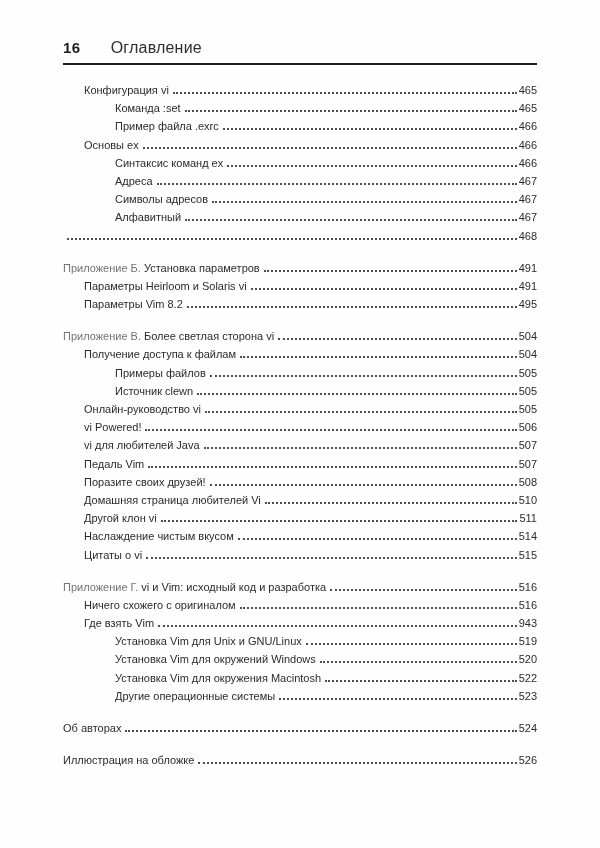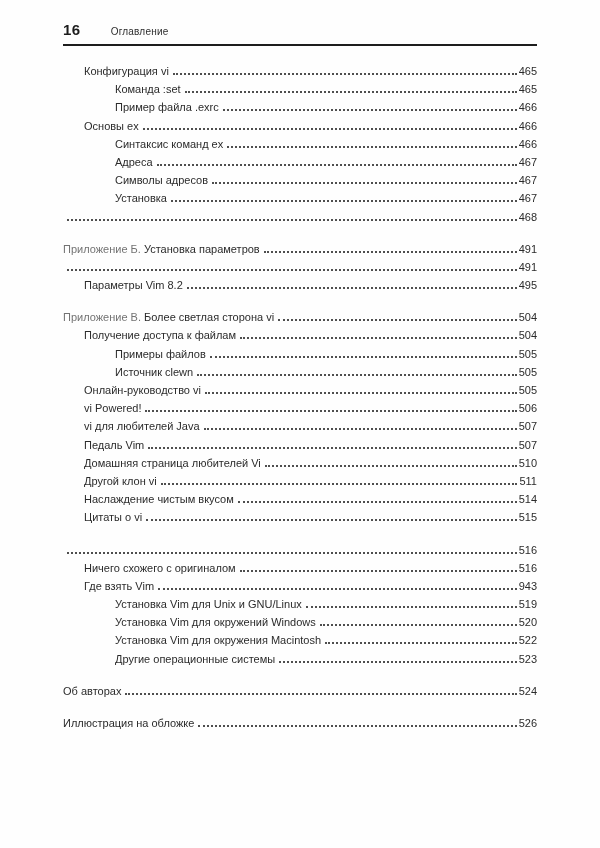--- a/index.html
+++ b/index.html
@@ -8,35 +8,35 @@
     background:#ffffff;
     font-family:"Liberation Sans","DejaVu Sans",sans-serif;
     color:#2b2b2b;
     overflow:hidden;
   }
   .page{
     position:relative;
     width:600px;height:848px;
     background:#fefefe;
     box-sizing:border-box;
-    padding:21px 63px 0 63px;
+    padding:39px 63px 0 63px;
   }
   
   .header{
     display:flex;
     align-items:baseline;
   }
   .folio{
     font-size:15px;
     font-weight:bold;
     letter-spacing:0.5px;
     color:#1c1c1c;
   }
   .running-title{
-    font-size:10px;
+    font-size:16px;
     color:#2e2e2e;
     margin-left:30px;
     letter-spacing:0.2px;
   }
   .header-rule{
     height:2px;
     background:#1d1d1d;
     margin-top:6px;
     border:none;
   }
@@ -109,36 +109,37 @@
           <span class="t">Адреса</span>
           <span class="leader"></span>
           <span class="pg">467</span>
         </div>
         <div class="row lvl2">
           <span class="t">Символы адресов</span>
           <span class="leader"></span>
           <span class="pg">467</span>
         </div>
         <div class="row lvl2">
-          <span class="t">Установка</span>
+          <span class="t">Алфавитный</span>
           <span class="leader"></span>
           <span class="pg">467</span>
         </div>
         <div class="row lvl1">
           <span class="leader"></span>
           <span class="pg">468</span>
         </div>
       </div>
       <div class="toc-group">
         <div class="row lvl0">
           <span class="t"><b>Приложение Б.</b> Установка параметров</span>
           <span class="leader"></span>
           <span class="pg">491</span>
         </div>
         <div class="row lvl1">
+          <span class="t">Параметры Heirloom и Solaris vi</span>
           <span class="leader"></span>
           <span class="pg">491</span>
         </div>
         <div class="row lvl1">
           <span class="t">Параметры Vim 8.2</span>
           <span class="leader"></span>
           <span class="pg">495</span>
         </div>
       </div>
       <div class="toc-group">
@@ -176,20 +177,25 @@
           <span class="t">vi для любителей Java</span>
           <span class="leader"></span>
           <span class="pg">507</span>
         </div>
         <div class="row lvl1">
           <span class="t">Педаль Vim</span>
           <span class="leader"></span>
           <span class="pg">507</span>
         </div>
         <div class="row lvl1">
+          <span class="t">Поразите своих друзей!</span>
+          <span class="leader"></span>
+          <span class="pg">508</span>
+        </div>
+        <div class="row lvl1">
           <span class="t">Домашняя страница любителей Vi</span>
           <span class="leader"></span>
           <span class="pg">510</span>
         </div>
         <div class="row lvl1">
           <span class="t">Другой клон vi</span>
           <span class="leader"></span>
           <span class="pg">511</span>
         </div>
         <div class="row lvl1">
@@ -198,20 +204,21 @@
           <span class="pg">514</span>
         </div>
         <div class="row lvl1">
           <span class="t">Цитаты о vi</span>
           <span class="leader"></span>
           <span class="pg">515</span>
         </div>
       </div>
       <div class="toc-group">
         <div class="row lvl0">
+          <span class="t"><b>Приложение Г.</b> vi и Vim: исходный код и разработка</span>
           <span class="leader"></span>
           <span class="pg">516</span>
         </div>
         <div class="row lvl1">
           <span class="t">Ничего схожего с оригиналом</span>
           <span class="leader"></span>
           <span class="pg">516</span>
         </div>
         <div class="row lvl1">
           <span class="t">Где взять Vim</span>

